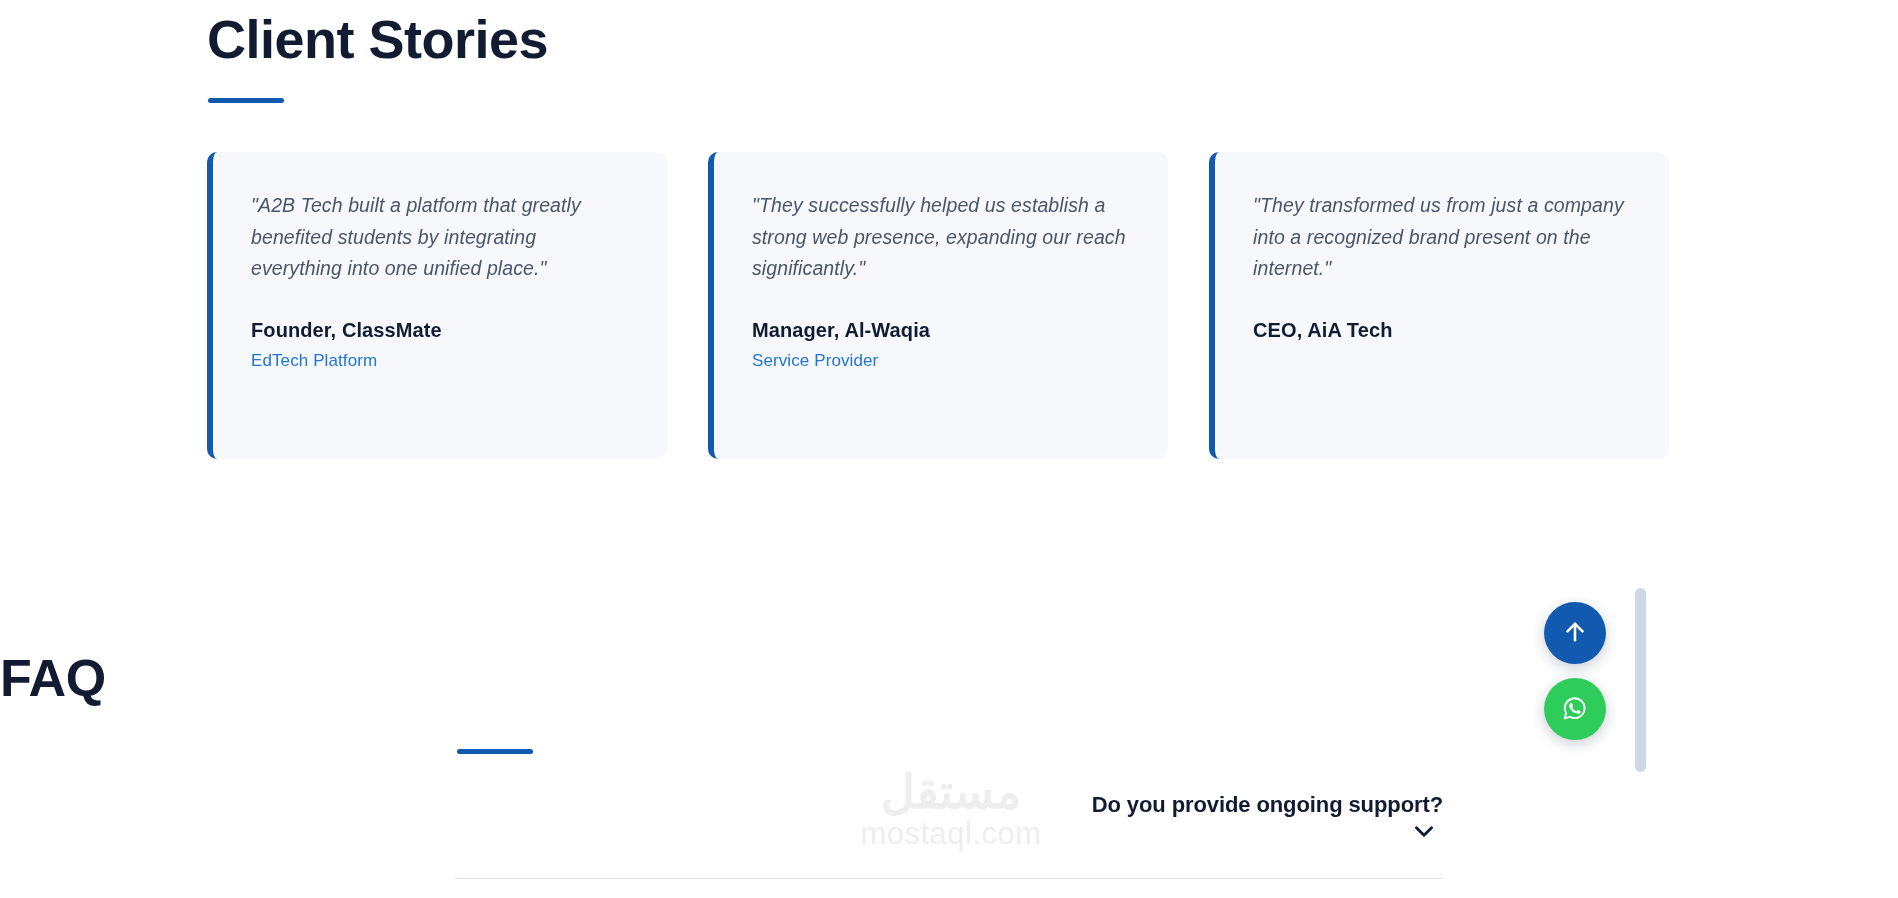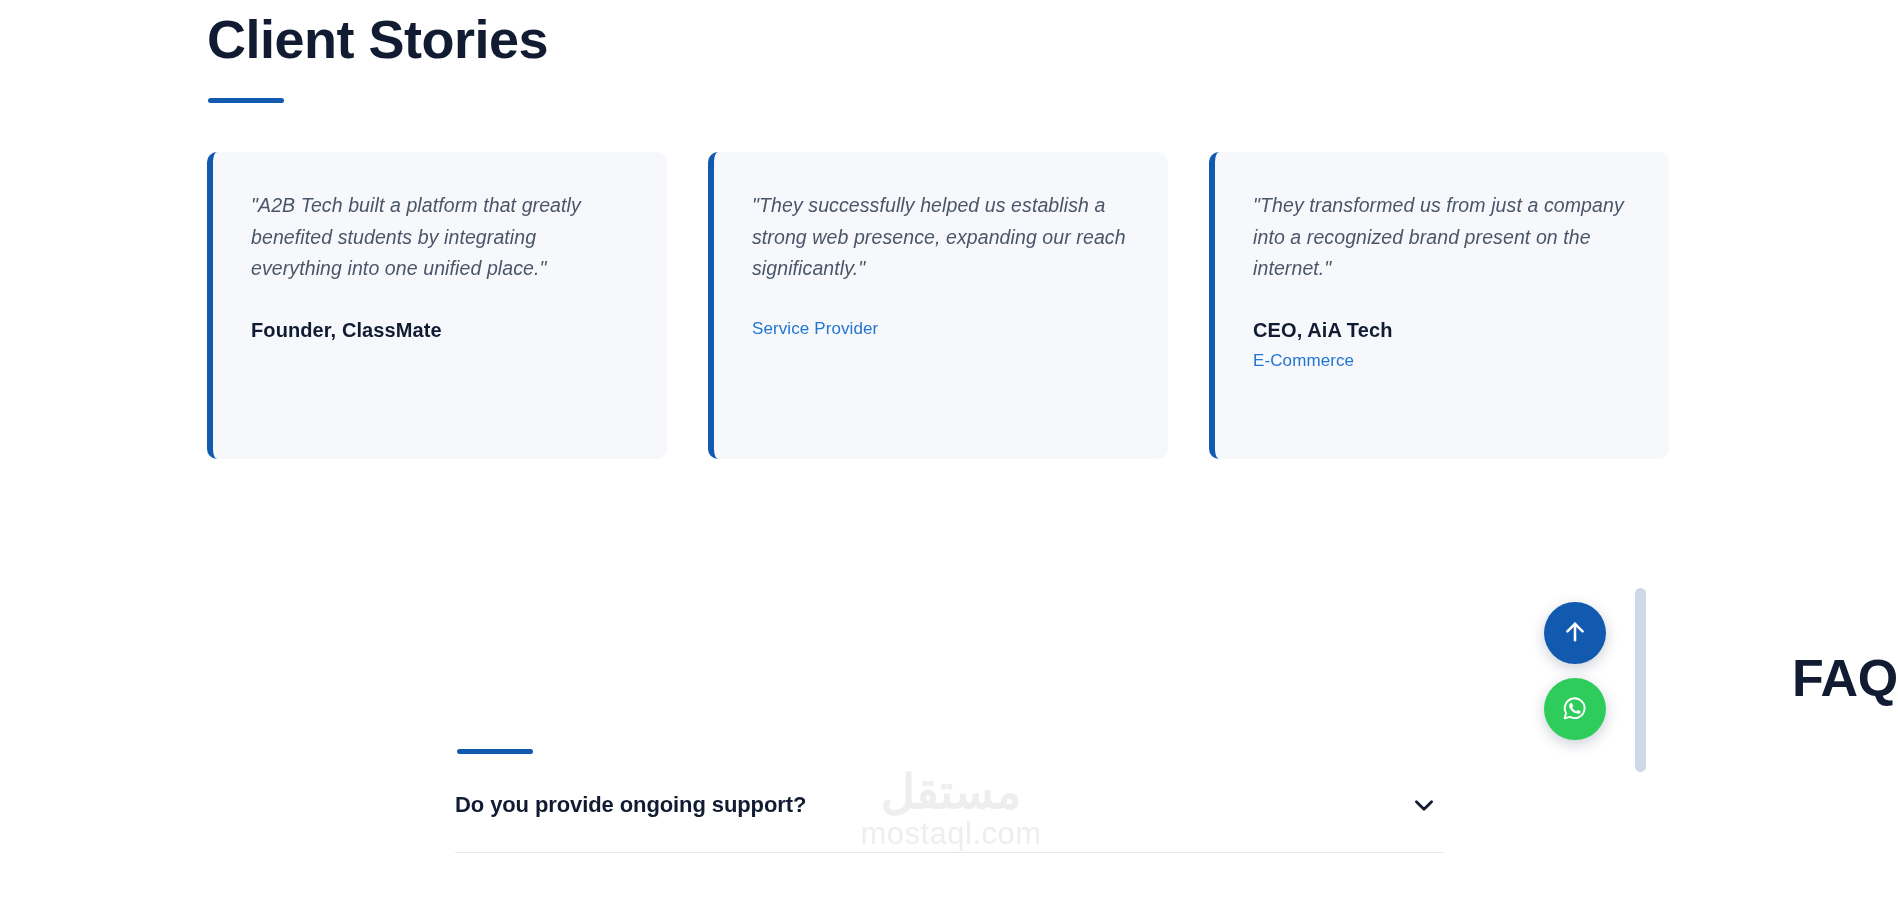--- a/index.html
+++ b/index.html
@@ -92,21 +92,21 @@
   }
 
   
   .faq-section {
     position: absolute;
     left: 0;
     top: 648px;
     width: 1898px;
   }
   .faq-title {
-    text-align: right;
+    text-align: left;
     font-size: 52px;
     font-weight: 800;
     color: #111c33;
     margin: 0;
     letter-spacing: -0.3px;
   }
   .faq-rule {
     position: absolute;
     left: 457px;
     top: 101px;
@@ -143,20 +143,21 @@
     left: 455px;
     top: 792px;
     width: 988px;
   }
   .faq-item {
     display: flex;
     align-items: flex-end;
     justify-content: space-between;
     padding: 0 0 34px 0;
     border-bottom: 1px solid #e4e7ec;
+    flex-direction: column;
   }
   .faq-question {
     font-size: 22px;
     font-weight: 700;
     color: #111c33;
     letter-spacing: -0.1px;
   }
   .chevron-icon {
     width: 26px;
     height: 26px;
@@ -215,31 +216,32 @@
 
   <section class="stories-section">
     <h1 class="section-title">Client Stories</h1>
     <div class="title-rule"></div>
 
     <div class="cards-row">
 
       <div class="card">
         <p class="card-quote">"A2B Tech built a platform that greatly benefited students by integrating everything into one unified place."</p>
         <p class="card-author">Founder, ClassMate</p>
+        <p class="card-role">EdTech Platform</p>
       </div>
 
       <div class="card">
         <p class="card-quote">"They successfully helped us establish a strong web presence, expanding our reach significantly."</p>
+        <p class="card-author">Manager, Al-Waqia</p>
         <p class="card-role">Service Provider</p>
       </div>
 
       <div class="card">
         <p class="card-quote">"They transformed us from just a company into a recognized brand present on the internet."</p>
         <p class="card-author">CEO, AiA Tech</p>
-        <p class="card-role">E-Commerce</p>
       </div>
 
     </div>
   </section>
 
   <section class="faq-section">
     <h2 class="faq-title">FAQ</h2>
     <div class="faq-rule"></div>
   </section>
 

